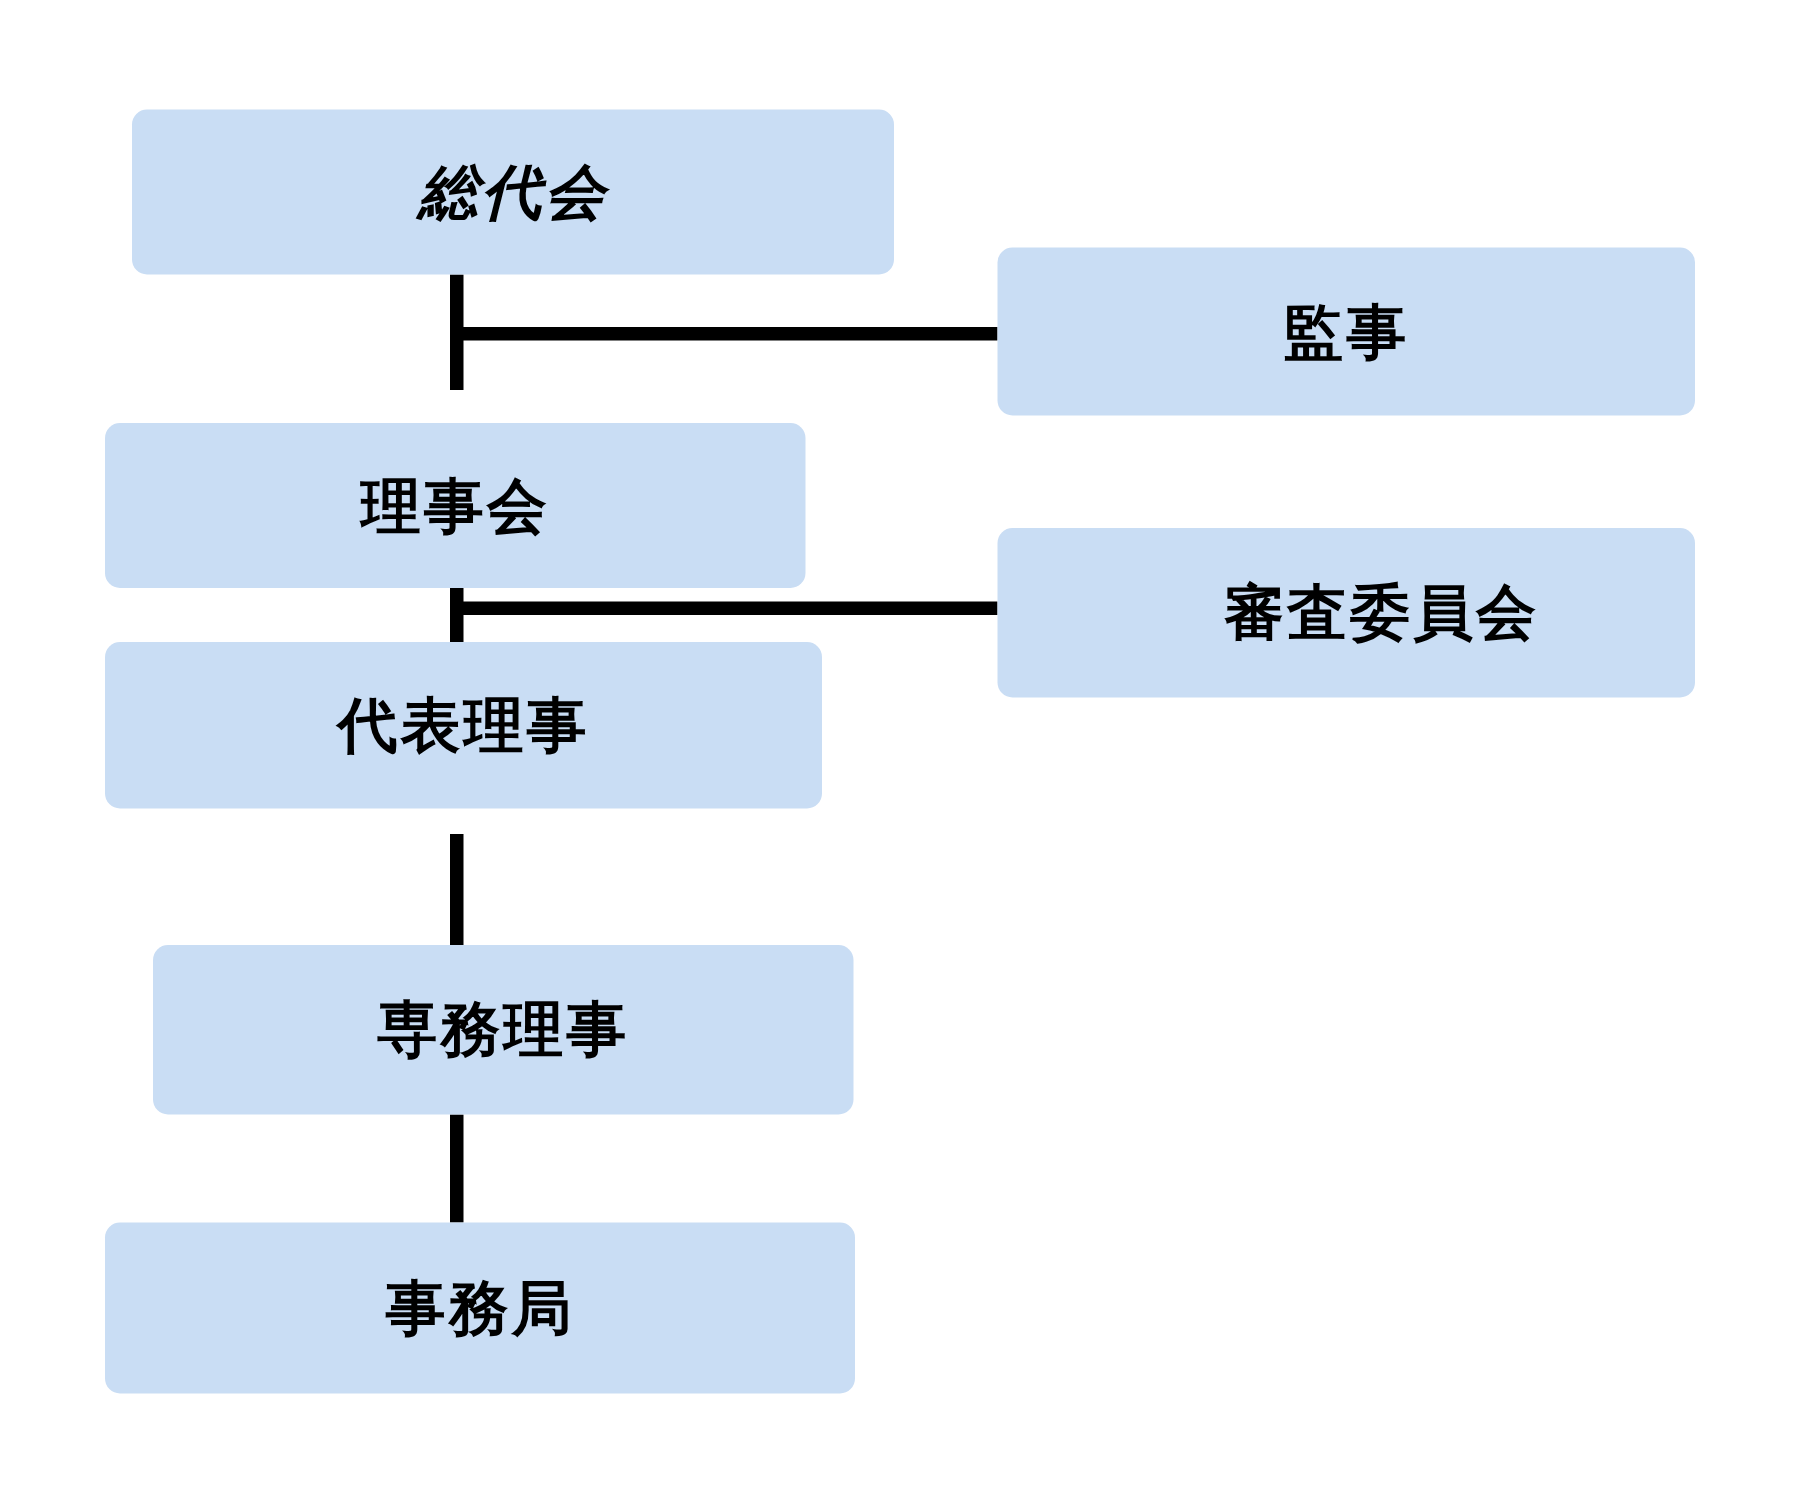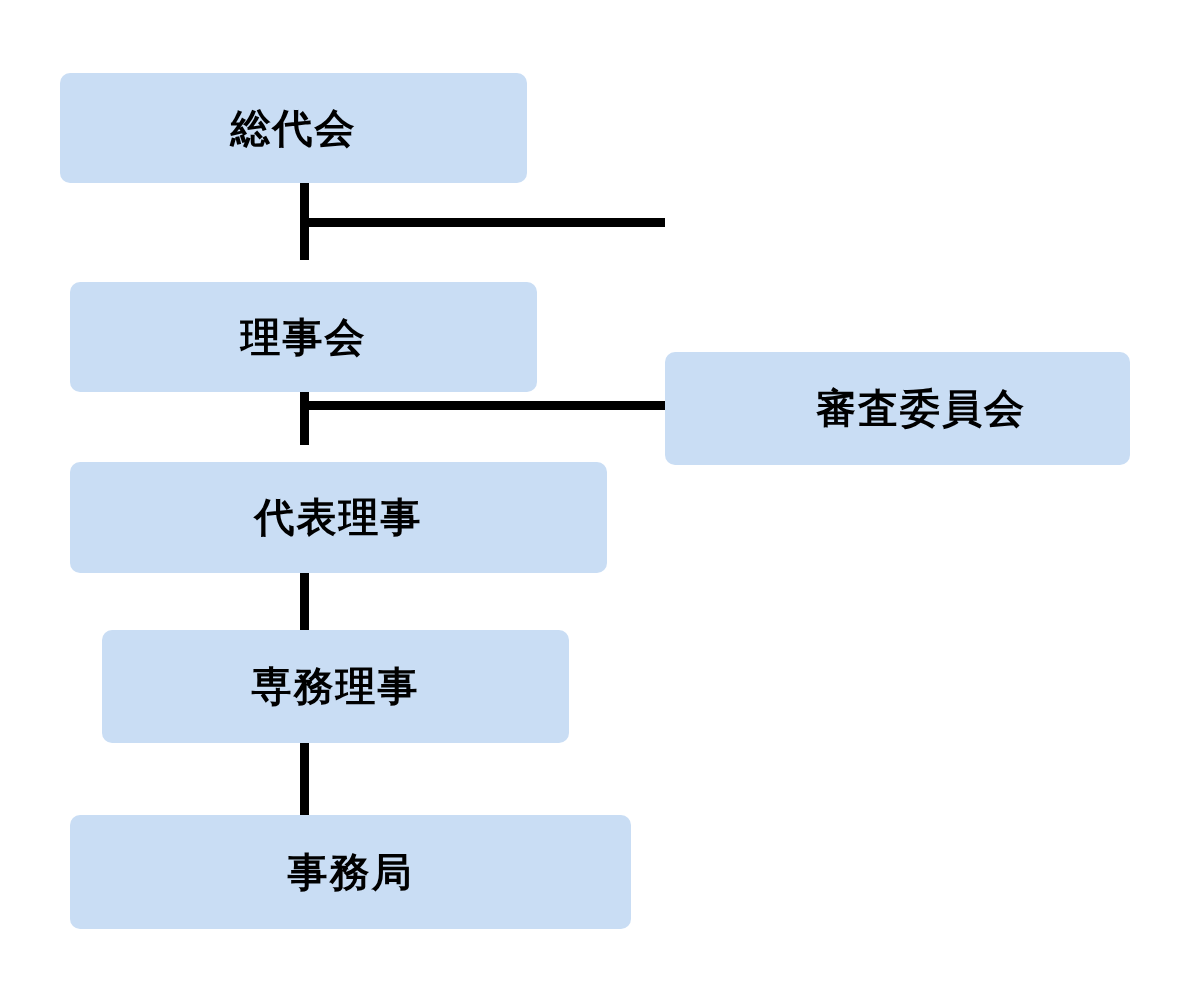--- a/index.html
+++ b/index.html
@@ -30,25 +30,25 @@
     font-weight: 700;
     letter-spacing: 2px;
     box-sizing: border-box;
   }
   .edge {
     position: absolute;
     background: var(--connector, #000000);
   }
 
   
-  #n-general-assembly      { left: 60px;  top: 73px;  width: 467px; height: 110px; }
+  #n-general-assembly      { left: 88px;  top: 73px;  width: 508px; height: 110px; font-style: italic; }
   #n-board-of-directors    { left: 70px;  top: 260px; width: 467px; height: 110px; margin-top: 22px; }
-  #n-representative-director{ left: 70px; top: 462px; width: 537px; height: 111px; }
+  #n-representative-director{ left: 70px; top: 428px; width: 478px; height: 111px; }
   #n-executive-director    { left: 70px;  top: 630px; width: 467px; height: 113px; margin-left: 32px; }
-  #n-secretariat           { left: 70px;  top: 815px; width: 561px; height: 114px; }
+  #n-secretariat           { left: 70px;  top: 815px; width: 500px; height: 114px; }
 
   
   #n-auditors              { left: 665px; top: 165px; width: 465px; height: 112px; }
   #n-screening-committee   { left: 665px; top: 352px; width: 465px; height: 113px; padding-left: 47px; }
 
   
   #e-v1 { left: 300px; top: 183px; width: 9px;   height: 77px; }
   #e-h1 { left: 304px; top: 218px; width: 361px; height: 9px;  }
   #e-v2 { left: 300px; top: 370px; width: 9px;   height: 75px; }
   #e-h2 { left: 304px; top: 401px; width: 361px; height: 9px;  }
@@ -70,16 +70,17 @@
   <div class="node" id="n-general-assembly">総代会</div>
 
   <div class="node" id="n-board-of-directors">理事会</div>
 
   <div class="node" id="n-representative-director">代表理事</div>
 
   <div class="node" id="n-executive-director">専務理事</div>
 
   <div class="node" id="n-secretariat">事務局</div>
 
+  <div class="node" id="n-auditors">監事</div>
 
   <div class="node" id="n-screening-committee">審査委員会</div>
 
 </div>
 
 </body></html>

